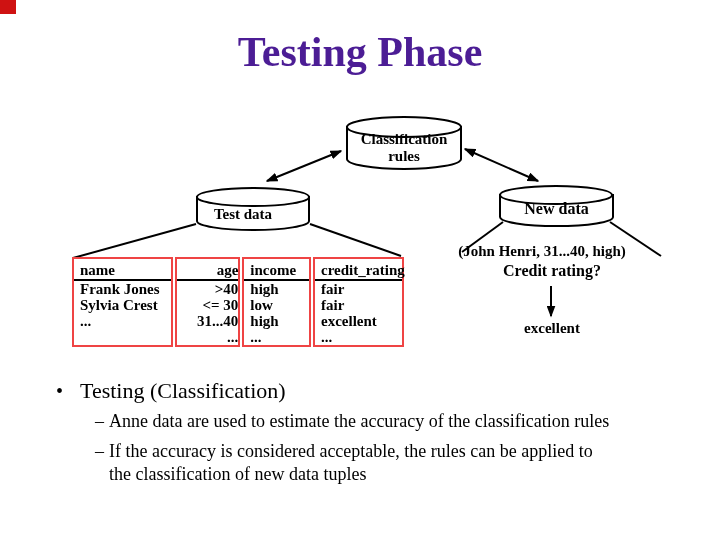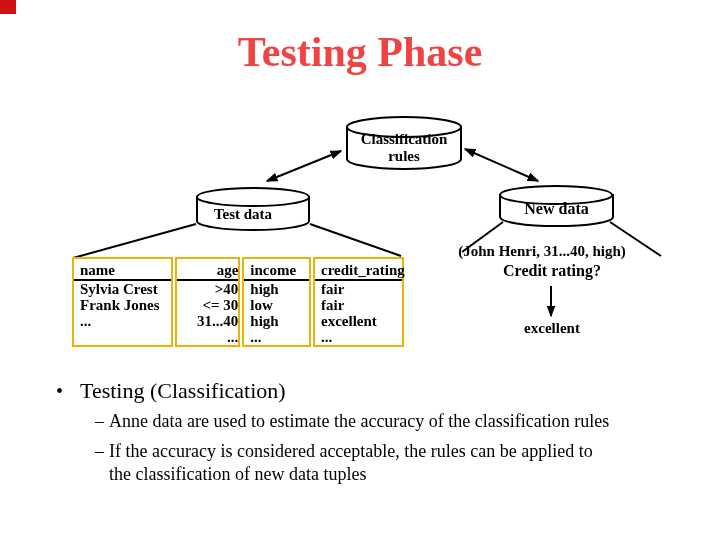--- a/index.html
+++ b/index.html
@@ -2,35 +2,35 @@
 <html><head>
 <meta charset="utf-8">
 <style>
   * { margin:0; padding:0; box-sizing:border-box; }
   html,body { width:720px; height:540px; }
   body { background:#ffffff; font-family:"Liberation Serif","DejaVu Serif",serif; color:#000; position:relative; overflow:hidden; }
 
   .corner-mark { position:absolute; left:0; top:0; width:16px; height:14px; background:#cf1212; }
 
   .slide-title { position:absolute; left:0; top:26px; width:720px; text-align:center;
-                 font-size:42px; line-height:52px; font-weight:bold; color:#ef4444; letter-spacing:0px; }
+                 font-size:42px; line-height:52px; font-weight:bold; color:#4c1d95; letter-spacing:0px; }
 
   .diagram-svg { position:absolute; left:0; top:0; width:720px; height:540px; }
 
   .dlabel { position:absolute; text-align:center; font-weight:bold; }
   .lbl-classification { left:347px; top:131px; width:114px; font-size:15px; line-height:17px; }
   .lbl-testdata  { left:187px; top:206px; width:112px; font-size:15px;text-align:center; }
   .lbl-newdata   { left:500px; top:200px; width:113px; font-size:16px; }
   .lbl-tuple     { left:436px; top:243px; width:212px; font-size:15px; }
   .lbl-question  { left:446px; top:262px; width:212px; font-size:16px; }
   .lbl-answer    { left:446px; top:320px; width:212px; font-size:15px; }
 
   .dtable { position:absolute; left:72px; top:257px; width:332px; height:90px;
             display:flex; align-items:stretch; gap:2px; }
-  .dcol  { border:2px solid #eab308; background:#fff; }
+  .dcol  { border:2px solid #ef4444; background:#fff; }
   .dcol-name   { width:104px; }
   .dcol-age    { width:68px;text-align:right;  }
   .dcol-income { width:71px;  }
   .dcol-credit { width:91px;  }
   .dhead { height:22px; line-height:18px; padding:2px 0 0 6px; border-bottom:2px solid #000;
            font-weight:bold; font-size:15px; white-space:nowrap; }
   .dcell { height:16px; line-height:16px; padding-left:6px; font-weight:bold; font-size:15px; white-space:nowrap; }
 
   .bullet-main { position:absolute; left:56px; top:378px; display:flex; white-space:nowrap; }
   .bullet-main .marker { width:24px; font-size:20px; line-height:26px; }
@@ -89,22 +89,22 @@
 </div>
 <div class="dlabel lbl-testdata">Test data</div>
 <div class="dlabel lbl-newdata">New data</div>
 <div class="dlabel lbl-tuple">(John Henri, 31...40, high)</div>
 <div class="dlabel lbl-question">Credit rating?</div>
 <div class="dlabel lbl-answer">excellent</div>
 
 <div class="dtable">
   <div class="dcol dcol-name">
     <div class="dhead">name</div>
+    <div class="dcell">Frank Jones</div>
     <div class="dcell">Sylvia Crest</div>
-    <div class="dcell">Frank Jones</div>
     <div class="dcell">...</div>
   </div>
   <div class="dcol dcol-age">
     <div class="dhead">age</div>
     <div class="dcell">&gt;40</div>
     <div class="dcell">&lt;= 30</div>
     <div class="dcell">31...40</div>
     <div class="dcell">...</div>
   </div>
   <div class="dcol dcol-income">

